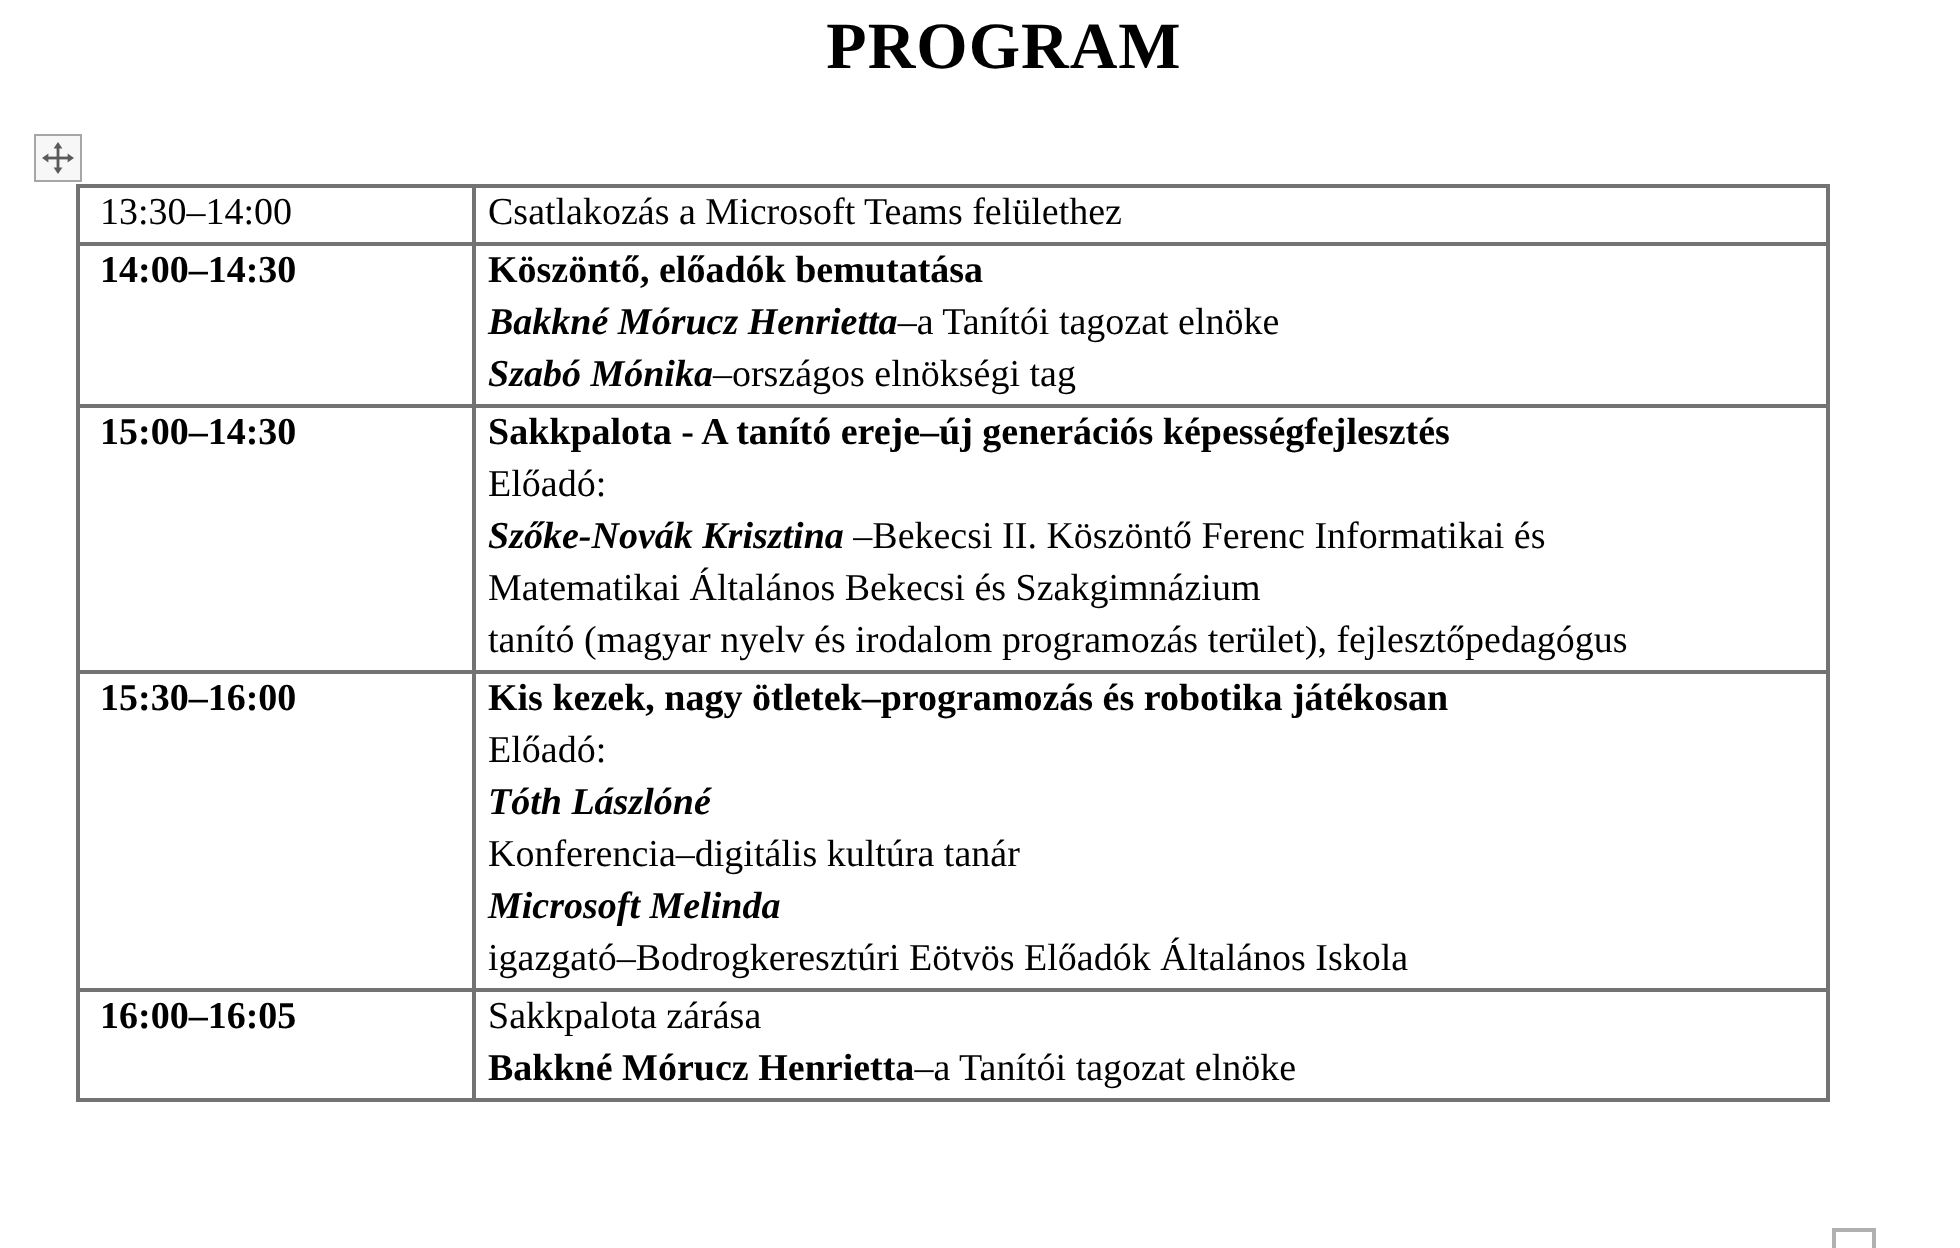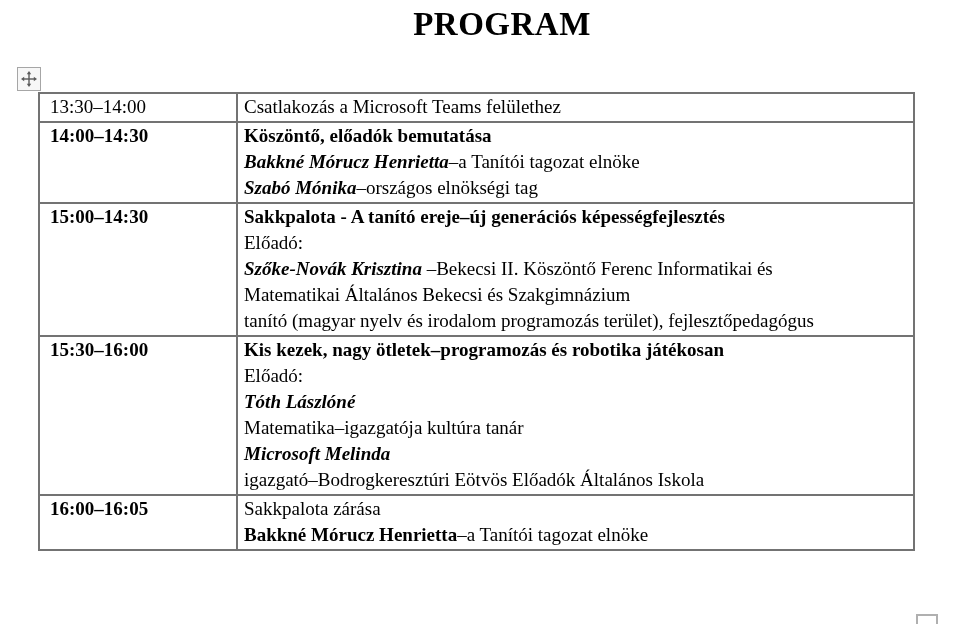--- a/index.html
+++ b/index.html
@@ -125,21 +125,21 @@
             <div class="line"><span class="r">Matematikai Általános Bekecsi és Szakgimnázium</span></div>
             <div class="line"><span class="r">tanító (magyar nyelv és irodalom programozás terület), fejlesztőpedagógus</span></div>
           </td>
         </tr>
         <tr>
           <td class="time b">15:30–16:00</td>
           <td>
             <div class="line"><span class="b">Kis kezek, nagy ötletek–programozás és robotika játékosan</span></div>
             <div class="line"><span class="r">Előadó:</span></div>
             <div class="line"><span class="bi">Tóth Lászlóné</span></div>
-            <div class="line"><span class="r">Matematika–igazgatója kultúra tanár</span></div>
+            <div class="line"><span class="r">Konferencia–digitális kultúra tanár</span></div>
             <div class="line"><span class="bi">Microsoft Melinda</span></div>
             <div class="line"><span class="r">igazgató–Bodrogkeresztúri Eötvös Előadók Általános Iskola</span></div>
           </td>
         </tr>
         <tr>
           <td class="time b">16:00–16:05</td>
           <td>
             <div class="line"><span class="r">Sakkpalota zárása</span></div>
             <div class="line"><span class="b">Bakkné Mórucz Henrietta</span><span class="r">–a Tanítói tagozat elnöke</span></div>
           </td>

